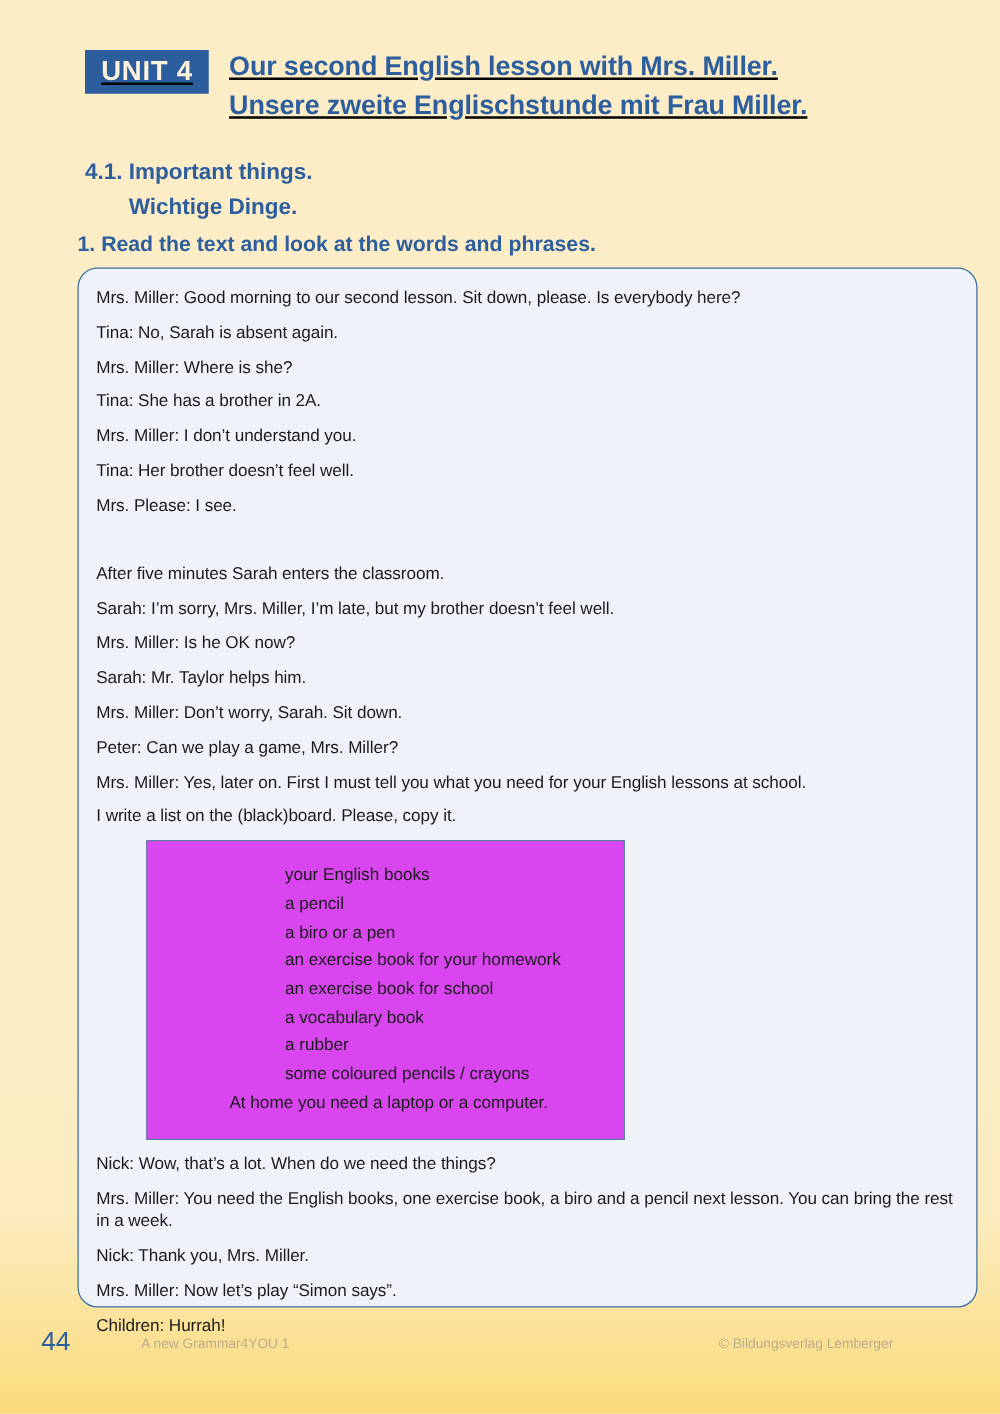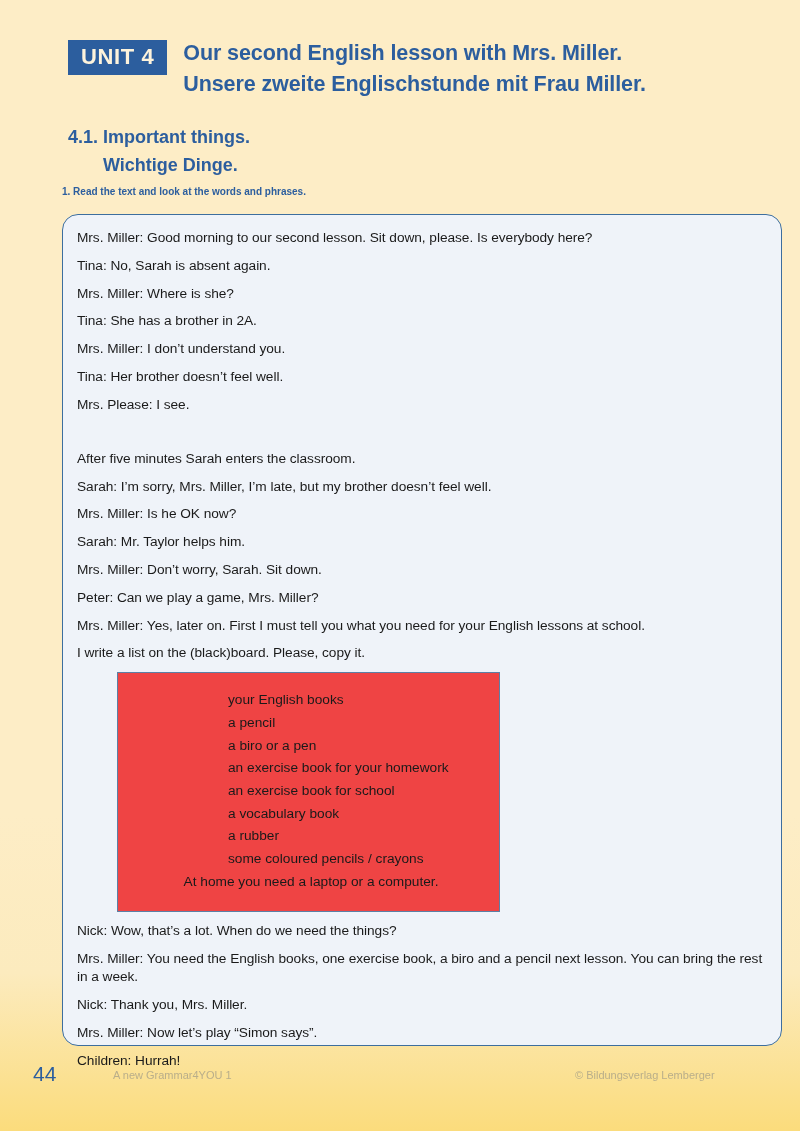--- a/index.html
+++ b/index.html
@@ -26,20 +26,21 @@
   }
 
   
   .header {
     position: absolute;
     left: 68px;
     top: 38px;
     right: 40px;
     display: flex;
     align-items: flex-start;
+    text-decoration: underline;
   }
   .unit-badge {
     background: #2C5E9E;
     color: #FDF3DC;
     font-weight: bold;
     font-size: 22px;
     letter-spacing: 0.6px;
     padding: 6px 13px 7px 13px;
     line-height: 1;
     white-space: nowrap;
@@ -73,21 +74,21 @@
     display: inline-block;
     padding-left: 35px;
   }
 
   .task-line {
     position: absolute;
     left: 62px;
     top: 186px;
     color: #2C5E9E;
     font-weight: bold;
-    font-size: 10px;
+    font-size: 17px;
   }
 
   
   .dialogue-box {
     position: absolute;
     left: 62px;
     top: 214px;
     width: 720px;
     height: 832px;
     box-sizing: border-box;
@@ -110,21 +111,21 @@
   .spacer {
     height: 26px;
   }
 
   
   .list-box {
     box-sizing: border-box;
     margin: 0 0 10px 40px;
     width: 383px;
     border: 1.4px solid #5C7FA5;
-    background: #ef4444;
+    background: #d946ef;
     padding: 16px 9px 18px 14px;
   }
   .list-box .item {
     font-size: 13.7px;
     color: #1A1A1A;
     line-height: 1.655;
     padding-left: 96px;
   }
   .list-box .item.last {
     padding-left: 0;

